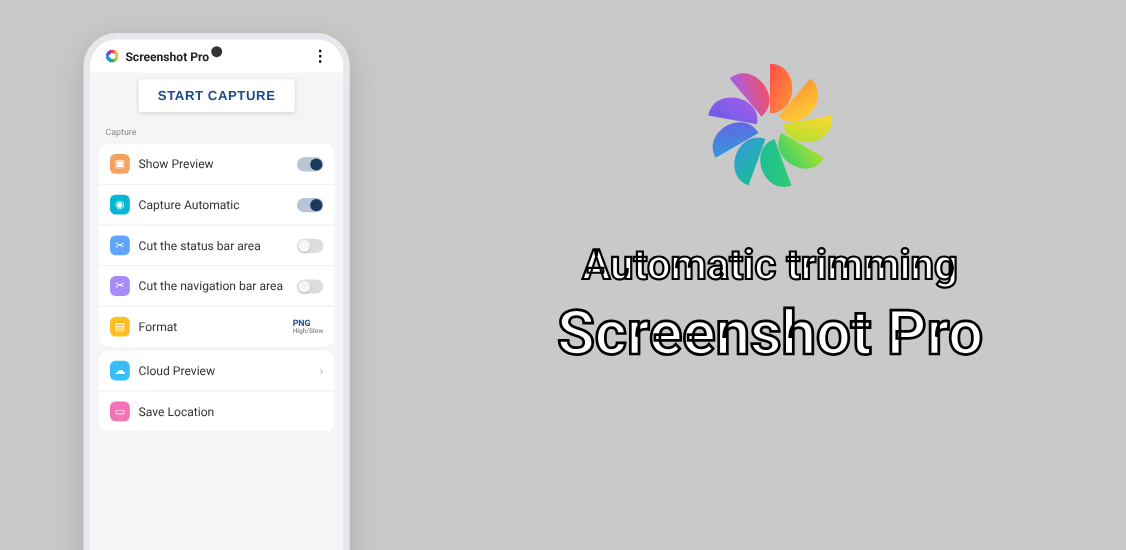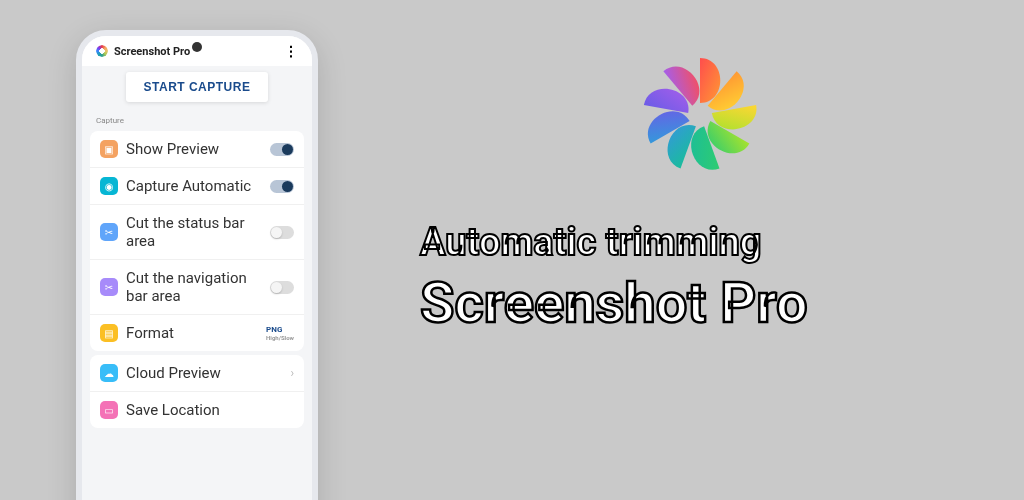--- a/index.html
+++ b/index.html
@@ -104,21 +104,21 @@
   .row-icon {
     width: 18px; height: 18px;
     border-radius: 5px;
     display: flex;
     align-items: center;
     justify-content: center;
     font-size: 10px;
     color: #fff;
     flex-shrink: 0;
   }
-  .row-label { flex: 1; font-size: 15px; color: #333; }
+  .row-label { flex: 1; font-size: 11px; color: #333; }
   .row-value { font-size: 8px; font-weight: 700; color: #1a4b8c; }
   .row-sub { font-size: 6px; color: #999; display:block; }
   .toggle {
     width: 24px;
     height: 13px;
     border-radius: 7px;
     position: relative;
     flex-shrink: 0;
   }
   .toggle::after {
@@ -140,21 +140,21 @@
   .ic-yellow { background: #fbbf24; }
   .ic-sky { background: #38bdf8; }
   .ic-pink { background: #f472b6; }
 
   
   .promo {
     position: absolute;
     left: 420px;
     top: 40px;
     width: 560px;
-    text-align: left;
+    text-align: center;
   }
   .big-logo {
     width: 150px;
     height: 150px;
     margin: 0 auto 30px;
     position: relative;
   }
   .heading1 {
     font-size: 38px;
     font-weight: 700;

